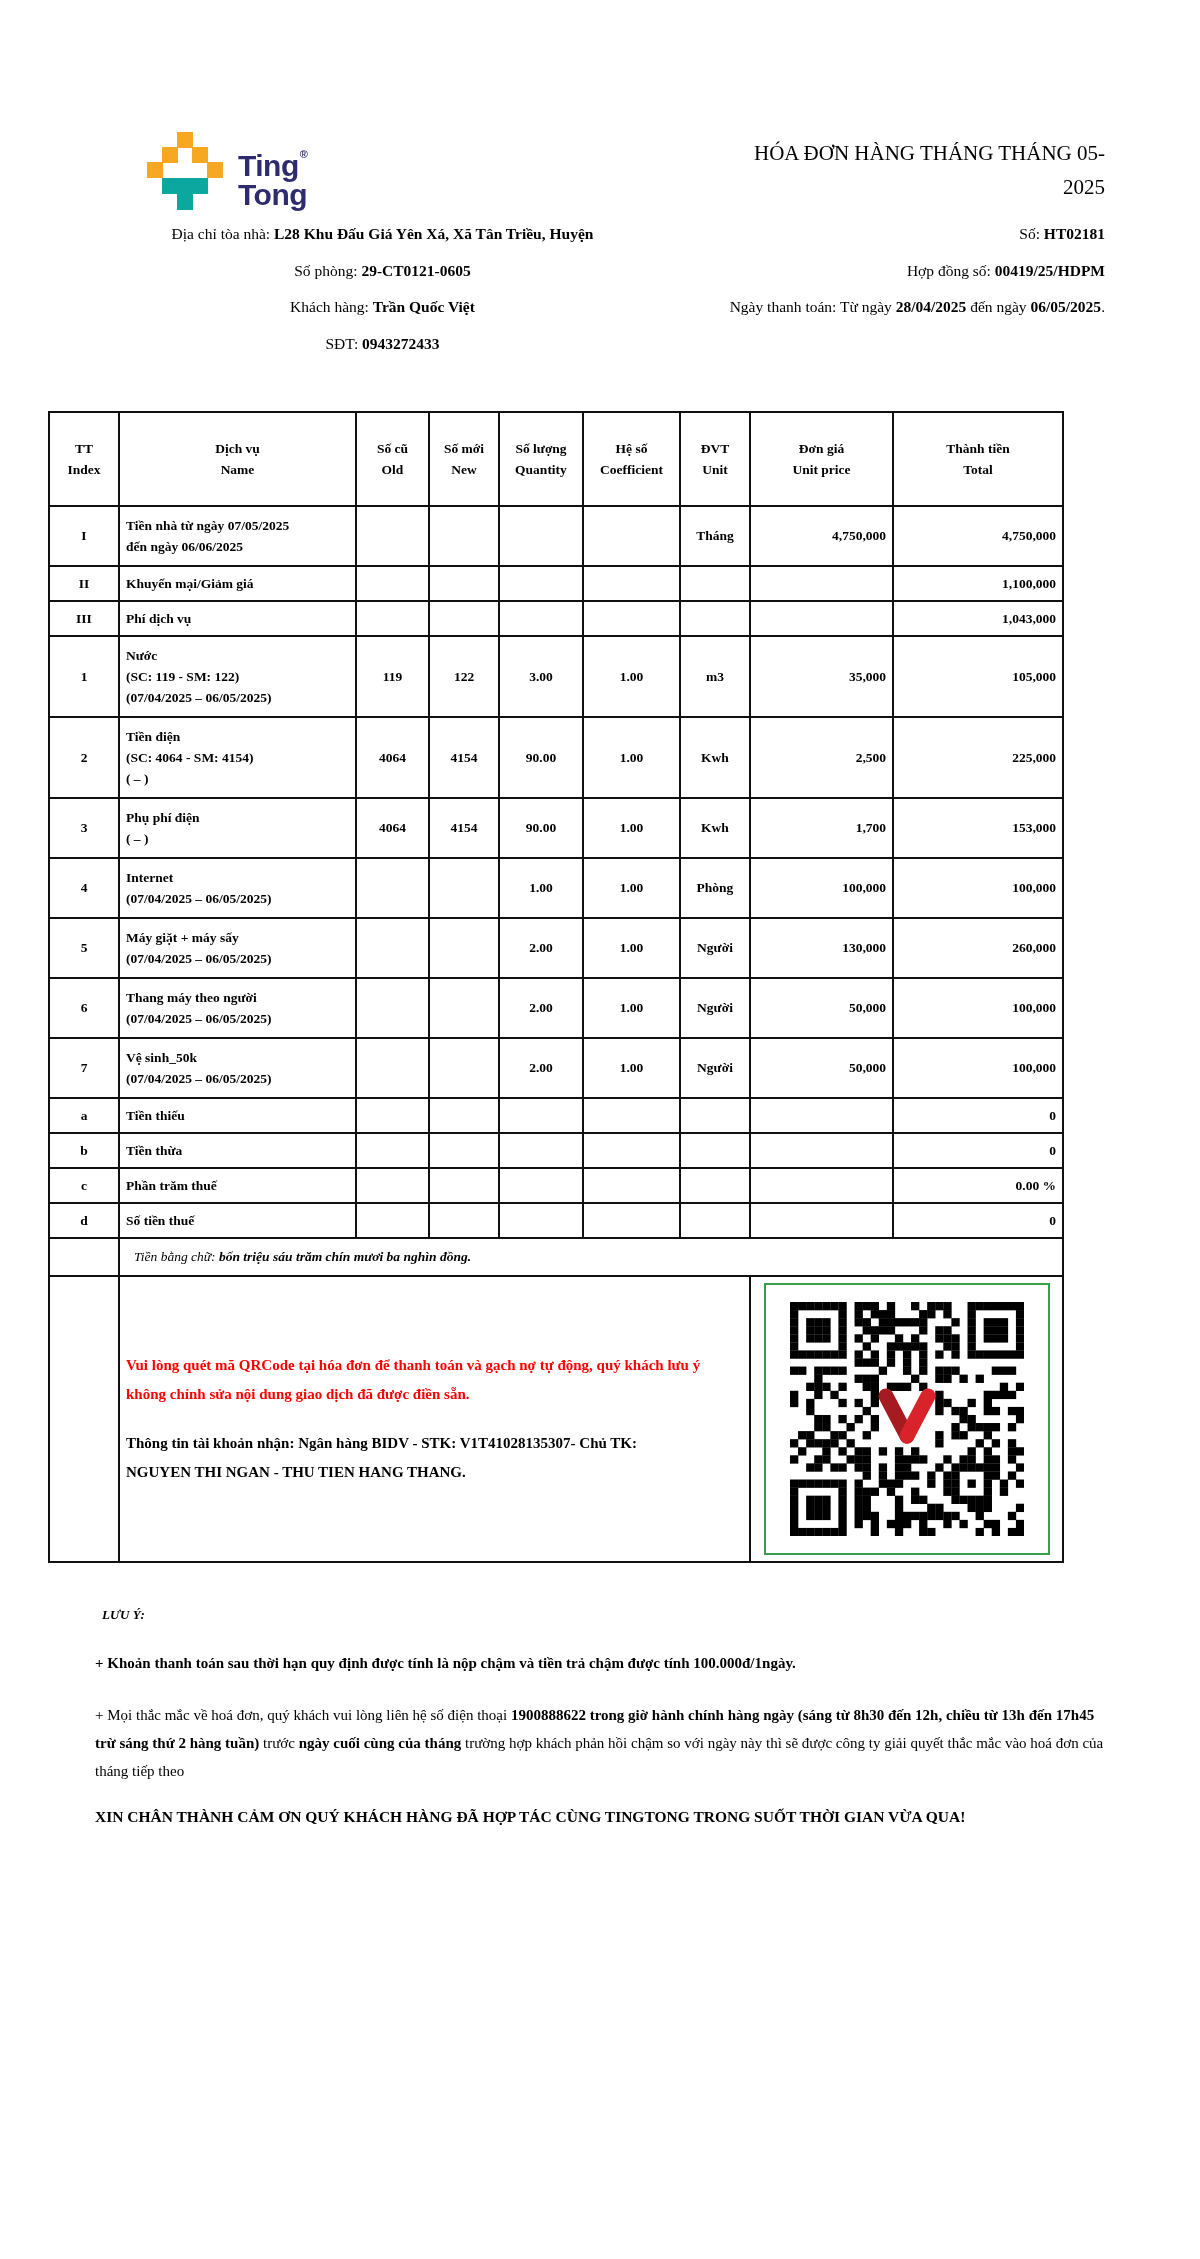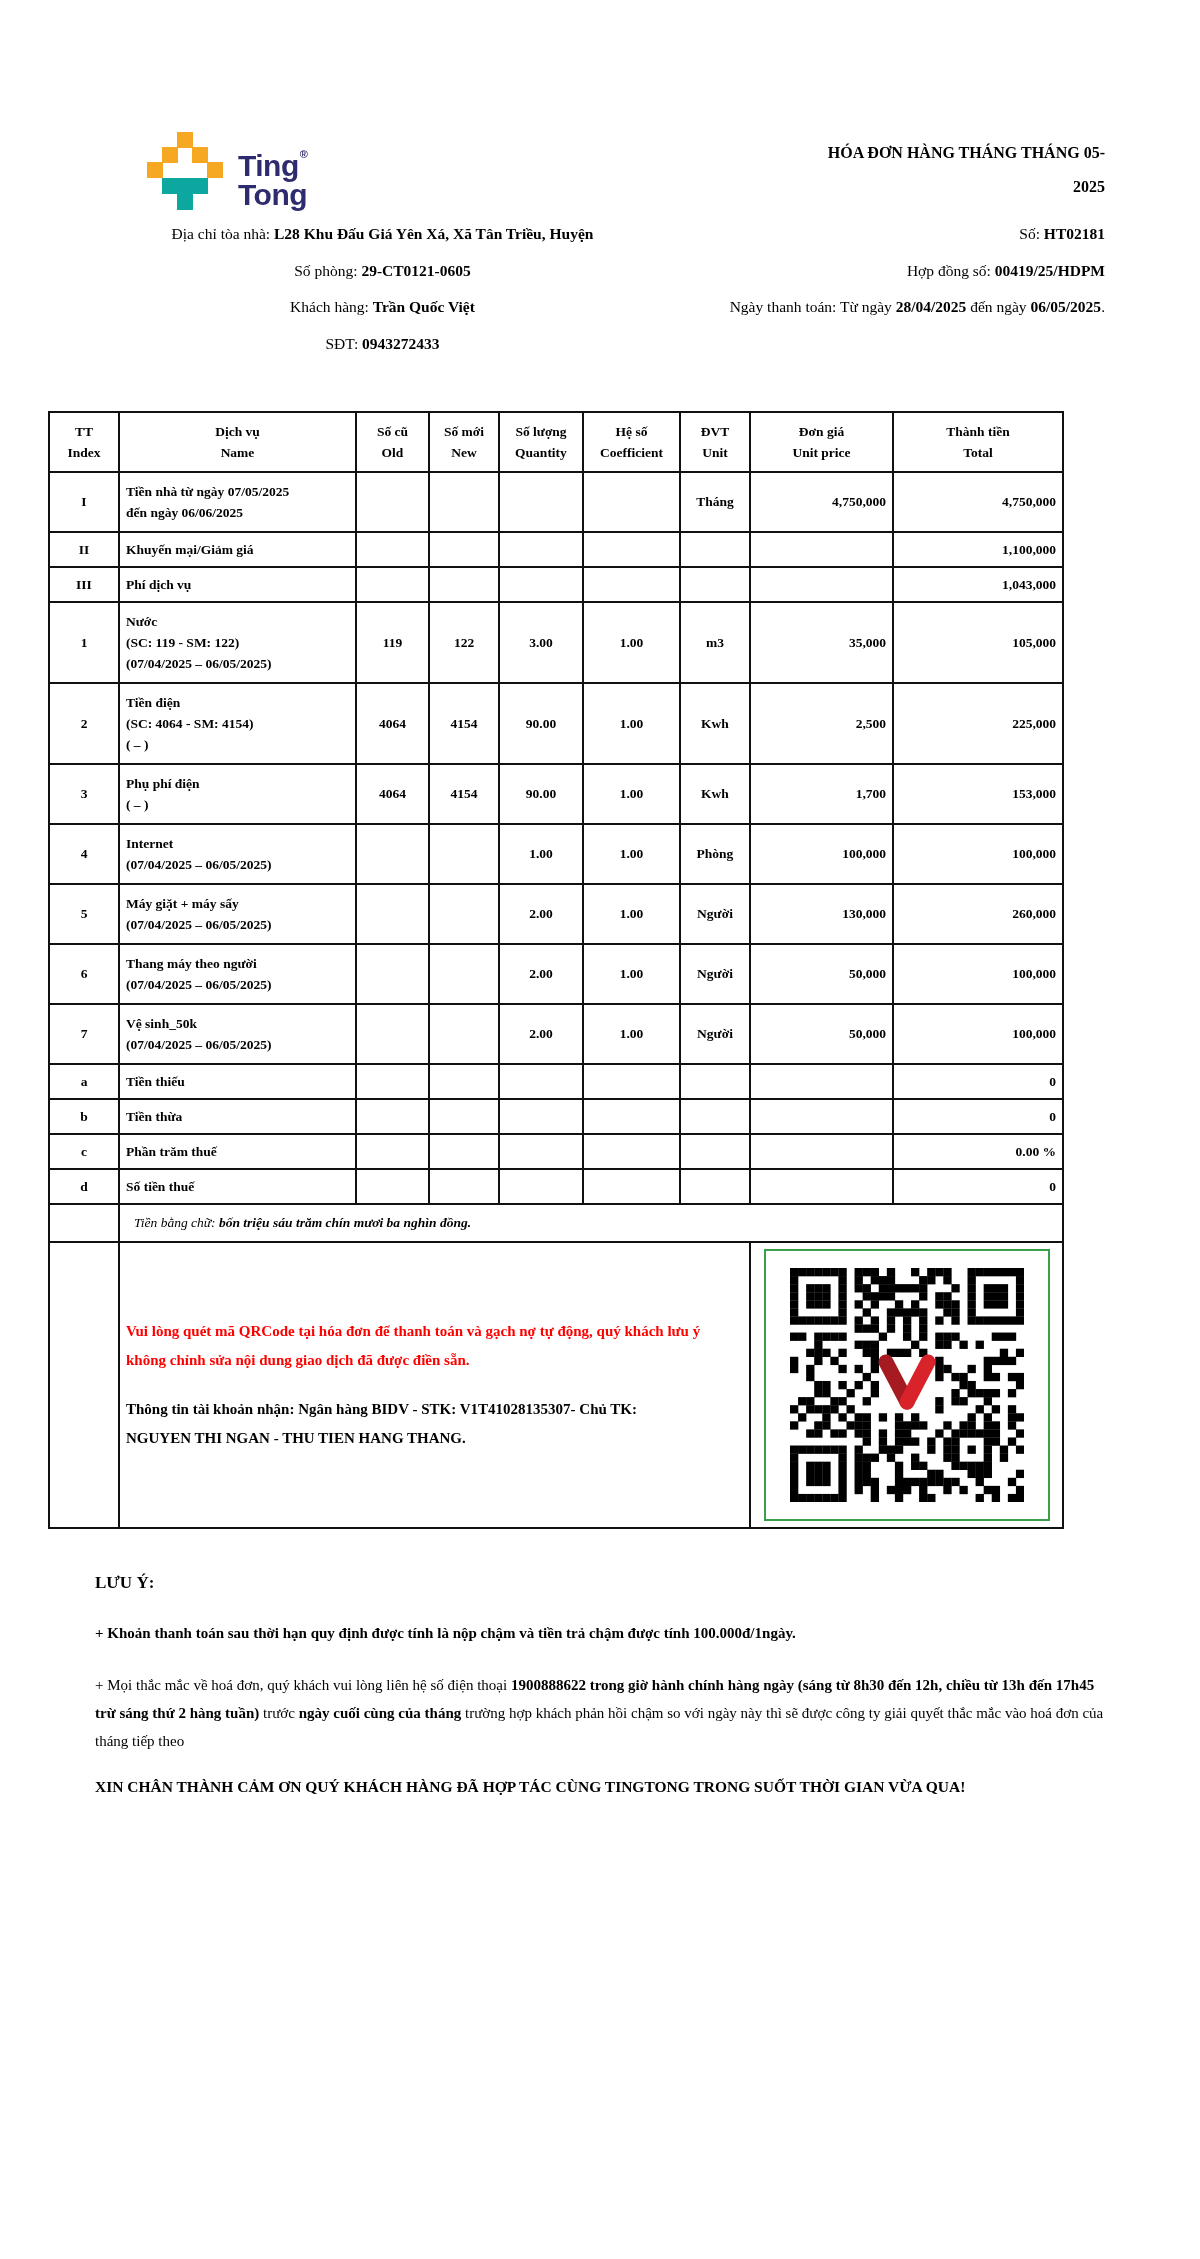--- a/index.html
+++ b/index.html
@@ -31,22 +31,22 @@
   .logo-text{
     margin-left:16px;margin-top:8px;
     font-family:"Liberation Sans","DejaVu Sans",sans-serif;
     font-weight:bold;font-size:30px;line-height:29px;
     color:#2E2C6E;letter-spacing:-0.5px;
   }
   .logo-text sup{font-size:11px;vertical-align:18px;margin-left:1px;}
   .doc-title{
     width:430px;
     text-align:right;
-    font-weight:bold;
-    font-size:16px;
+    font-weight:normal;
+    font-size:21px;
     line-height:34px;
     margin-top:4px;
   }
 
   
   .info{position:relative;margin-top:8px;height:185px;font-size:15.5px;line-height:36.5px;}
   .info-left{position:absolute;left:0;top:0;width:575px;text-align:center;}
   .info-right{position:absolute;right:0;top:0;text-align:right;white-space:nowrap;}
   .b{font-weight:bold;}
 
@@ -57,21 +57,21 @@
     width:1014px;
     margin:10px 0 0 48px;
     font-size:13.5px;
   }
   table.inv th,table.inv td{
     border:2px solid #111;
     padding:6px 6px;
     vertical-align:middle;
     font-weight:bold;
   }
-  table.inv thead th{text-align:center;line-height:21px;padding:8px 4px;}
+  table.inv thead th{text-align:center;line-height:21px;padding:25px 4px;}
   td.c-tt{text-align:center;}
   td.c-name{text-align:left;padding-left:14px;line-height:21px;}
   td.c-name div{white-space:nowrap;}
   td.c-num{text-align:center;}
   td.c-money{text-align:right;padding-right:12px;}
   tr.r-tall td{padding-top:8px;padding-bottom:8px;}
   .words{font-weight:normal;padding-left:14px !important;line-height:24px;}
   .words .wl{font-style:italic;font-weight:normal;}
   .words .wv{font-style:italic;font-weight:bold;}
 
@@ -90,21 +90,21 @@
     width:282px;height:268px;
     border:2px solid #3A9E4A;
     background:#fff;
     display:flex;align-items:center;justify-content:center;
     margin:0 auto;
   }
   .qr-box svg{width:234px;height:234px;display:block;}
 
   
   .notes{margin:44px 92px 0 95px;font-size:15px;}
-  .nh{font-weight:bold;font-size:17px;margin:0 0 28px 0;}
+  .nh{font-weight:bold;font-size:13px;margin:0 0 28px 7px;font-style:italic;}
   .n1{font-weight:bold;margin:0 0 26px 0;line-height:24px;}
   .n2{margin:0 0 18px 0;line-height:28px;}
   .thanks{font-weight:bold;margin:0;line-height:28px;font-size:15.5px;}
 </style>
 </head>
 <body>
 
 <div class="page">
   <div class="content">
 

